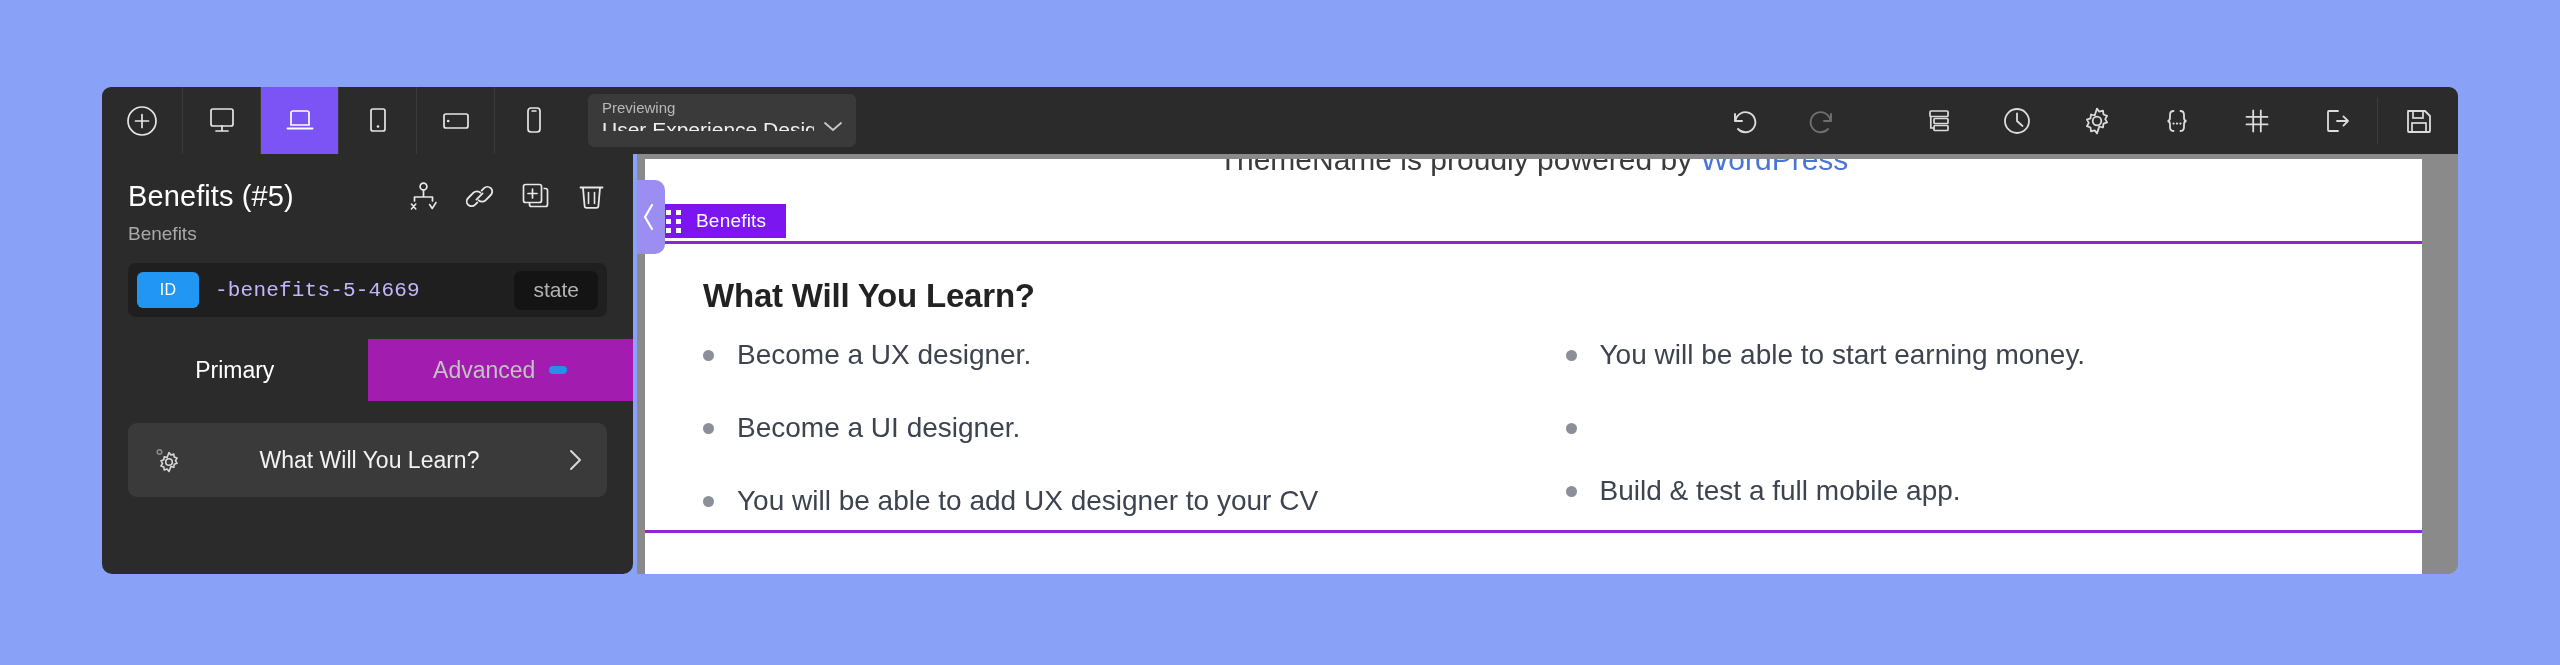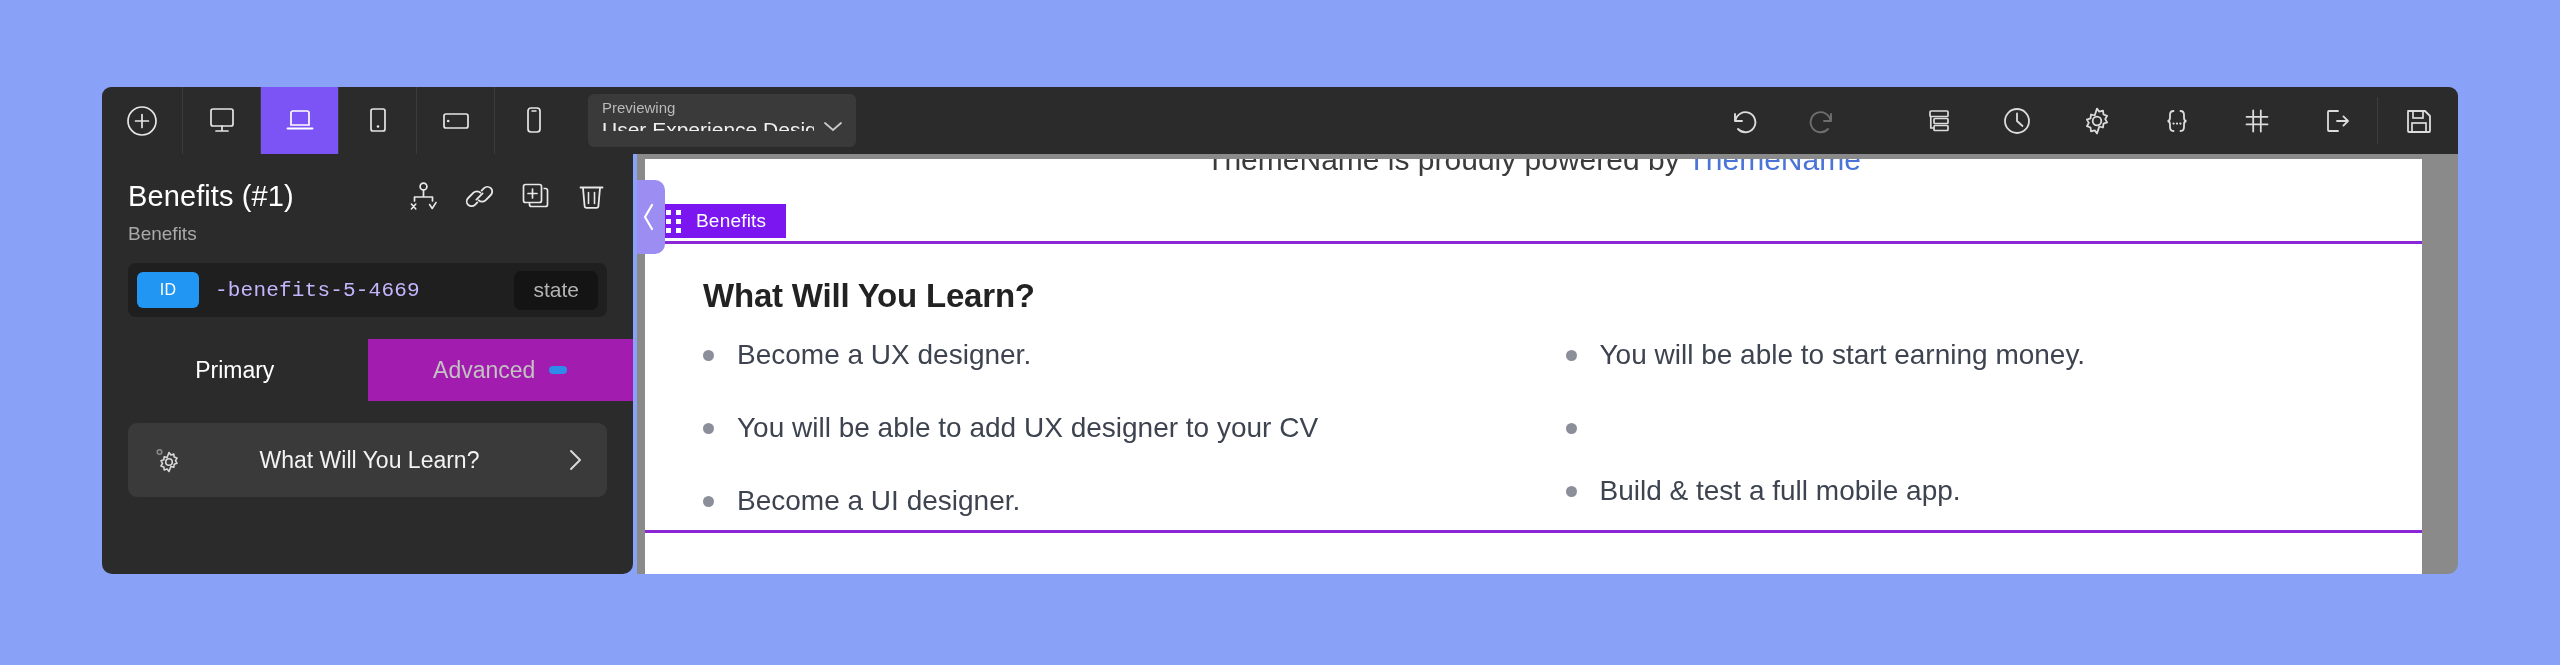--- a/index.html
+++ b/index.html
@@ -540,21 +540,21 @@
           <rect x="13" y="6" width="10" height="7" stroke="#dcdcdc" stroke-width="1.7"></rect>
           <rect x="12" y="18" width="14" height="9" stroke="#dcdcdc" stroke-width="1.7"></rect>
         </svg>
       </div>
     </div>
   </div>
 
   <div class="panel">
 
     <div class="panel-head">
-      <div class="panel-title">Benefits (#1)</div>
+      <div class="panel-title">Benefits (#5)</div>
       <div class="panel-subtitle">Benefits</div>
 
       <div class="panel-head-icons">
         <span class="phi">
           <svg width="31" height="31" viewBox="0 0 31 31" fill="none">
             <circle cx="15.5" cy="5.5" r="3.4" stroke="#e8e8e8" stroke-width="1.7"></circle>
             <path d="M15.5 9v7M6.5 16h18M6.5 16v4M24.5 16v4" stroke="#e8e8e8" stroke-width="1.7" stroke-linecap="round"></path>
             <path d="M3.4 23l4.4 5M7.8 23l-4.4 5" stroke="#e8e8e8" stroke-width="1.6" stroke-linecap="round"></path>
             <path d="M21.6 23.5l2.6 4 3.8-6" stroke="#e8e8e8" stroke-width="1.6" stroke-linecap="round" stroke-linejoin="round"></path>
           </svg>
@@ -621,40 +621,40 @@
     </div>
   </div>
 
   <div class="canvas-wrap">
 
     <div class="canvas-left-strip"></div>
 
     <div class="canvas-page">
 
       <div class="wp-credit">
-        <span>ThemeName is proudly powered by </span><a href="#">ThemeName</a>
+        <span>ThemeName is proudly powered by </span><a href="#">WordPress</a>
       </div>
 
       <div class="section">
         <div class="section-h2">What Will You Learn?</div>
 
         <div class="cols">
 
           <div class="col left">
             <div class="bullet">
               <span class="dot"></span>
               <span class="txt">Become a UX designer.</span>
             </div>
             <div class="bullet">
               <span class="dot"></span>
-              <span class="txt">You will be able to add UX designer to your CV</span>
+              <span class="txt">Become a UI designer.</span>
             </div>
             <div class="bullet">
               <span class="dot"></span>
-              <span class="txt">Become a UI designer.</span>
+              <span class="txt">You will be able to add UX designer to your CV</span>
             </div>
           </div>
 
           <div class="col right">
             <div class="bullet">
               <span class="dot"></span>
               <span class="txt">You will be able to start earning money.</span>
             </div>
             <div class="bullet">
               <span class="dot"></span>

